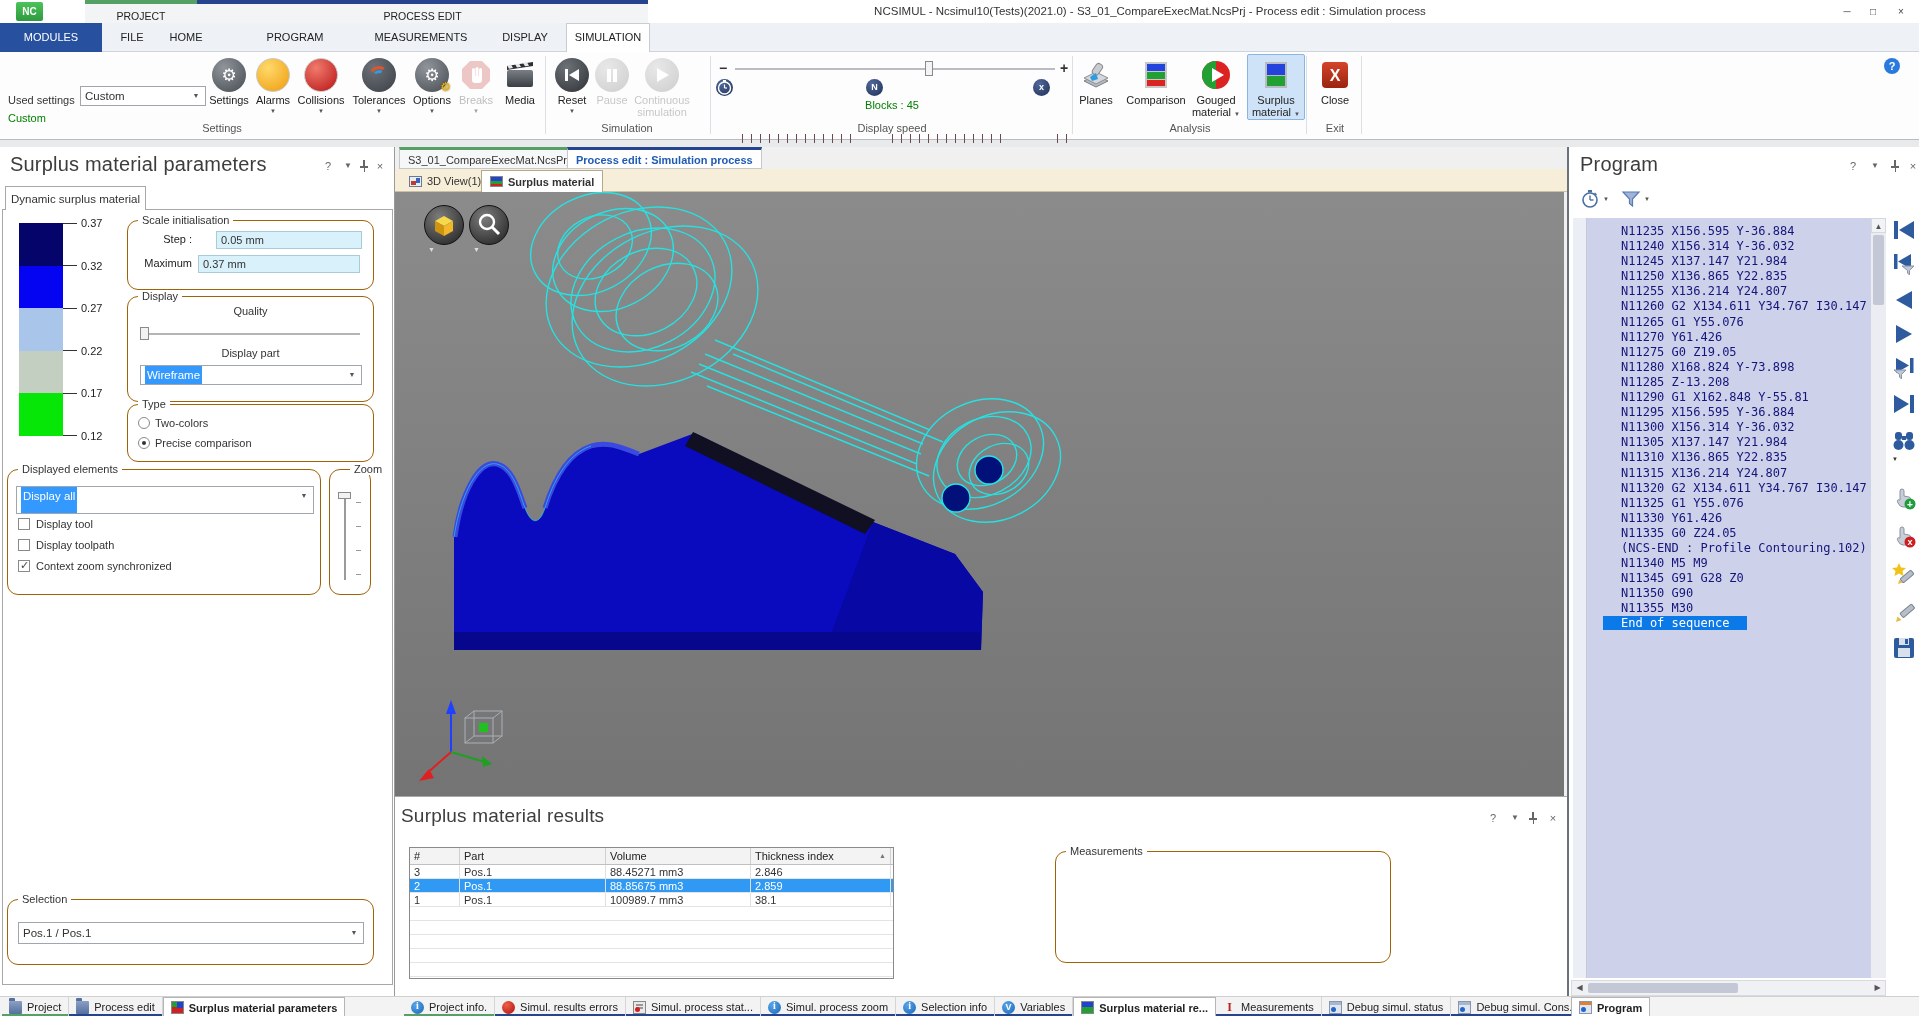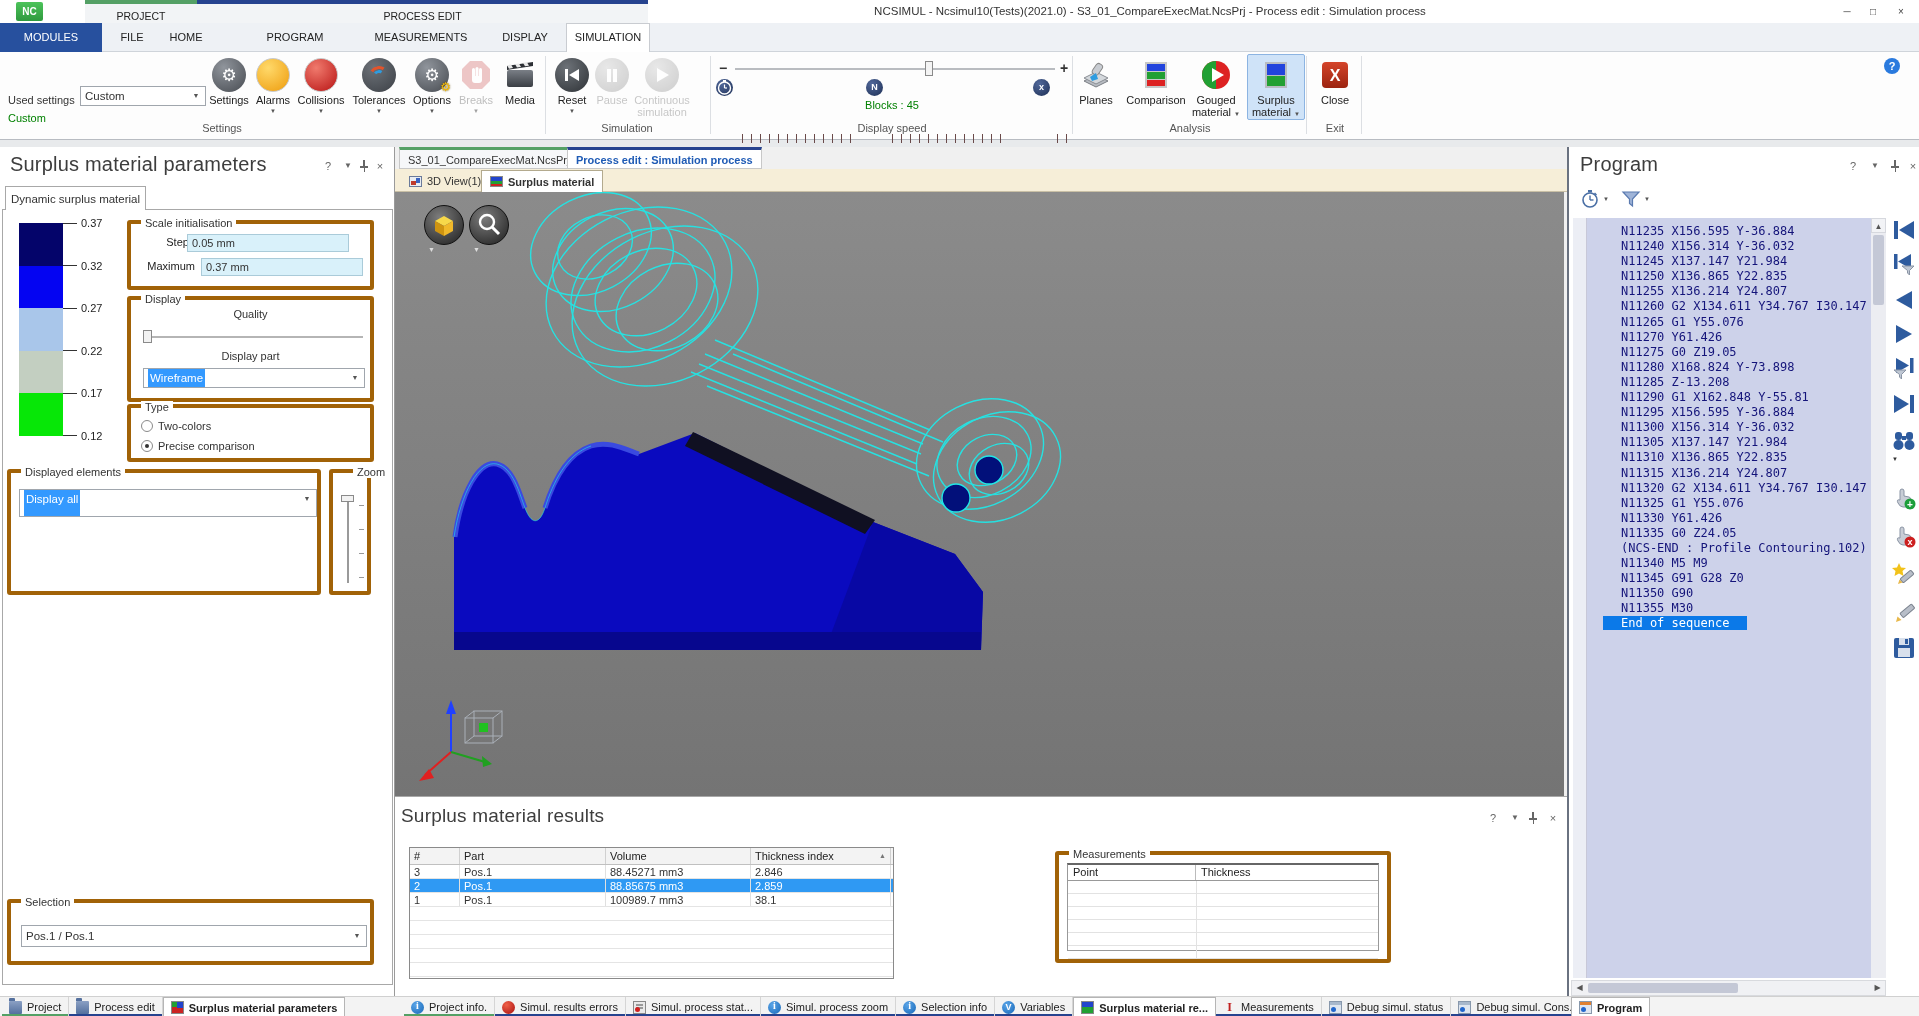--- a/index.html
+++ b/index.html
@@ -54,21 +54,21 @@
   .sptick{width:1px;height:9px;background:#6a4a4a;margin-right:8px}
 
   
   .panel-title{font-size:20px;color:#3d3d3d;font-weight:400;letter-spacing:.2px;white-space:nowrap}
   .pico{position:absolute;width:16px;height:14px;text-align:center;color:#666;font-size:11px;line-height:14px;cursor:pointer}
   .pico.small{font-size:8px}
   .icon-pin{position:relative}
   .icon-pin::before{content:"";position:absolute;left:7px;top:1px;width:2px;height:6px;background:#666}
   .icon-pin::after{content:"";position:absolute;left:4px;top:7px;width:8px;height:2px;background:#666}
   .icon-pin i{position:absolute;left:7.5px;top:9px;width:1px;height:4px;background:#666}
-  .gbox{position:absolute;border:4px solid #a16207;border-radius:3px}
+  .gbox{position:absolute;border:1px solid #a16207;border-radius:11px}
   .gbox .legend{position:absolute;top:-7px;left:10px;background:#fff;padding:0 4px;font-size:11px;color:#333}
 
   
   .leftpanel{position:absolute;left:0;top:147px;width:395px;height:849px;background:#fff;border-right:1px solid #9a9a9a}
   .lp-tab{position:absolute;left:5px;top:39px;width:141px;height:24px;background:#fff;border:1px solid #a8a8a8;border-bottom:none;text-align:center;line-height:24px;font-size:11.5px;z-index:2}
   .lp-box{position:absolute;left:2px;top:62px;width:391px;height:776px;border:1px solid #a8a8a8;background:#fff}
   .scale-blocks{position:absolute;left:16px;top:13px;width:44px;height:213px;display:flex;flex-direction:column}
   .scale-block{flex:1}
   .scale-ticks{position:absolute;left:60px;top:13px;width:70px;height:213px}
   .scale-tick{position:absolute;left:0;height:12px;display:flex;align-items:center}
@@ -458,21 +458,21 @@
           </div>
           <div class="scale-tick" style="top: 206.5px;">
             <span class="tline"></span>
             <span class="tlabel">0.12</span>
           </div>
         </div>
 
       <div class="gbox" style="left:124px;top:10px;width:247px;height:70px">
         <div class="legend">Scale initialisation</div>
         <div class="flabel" style="left:6px;top:12px;width:58px">Step :</div>
-        <div class="field" style="left:56px;top:10px;width:162px;height:18px">0.05 mm</div>
+        <div class="field" style="left:88px;top:10px;width:146px;height:18px">0.05 mm</div>
         <div class="flabel" style="left:6px;top:36px;width:58px">Maximum</div>
         <div class="field" style="left:70px;top:34px;width:162px;height:18px">0.37 mm</div>
       </div>
 
       <div class="gbox" style="left:124px;top:86px;width:247px;height:106px">
         <div class="legend">Display</div>
         <div style="position:absolute;left:0;right:0;top:8px;text-align:center">Quality</div>
         <div class="hslider-track" style="left:16px;top:36px;width:216px"></div>
         <div class="hslider-handle" style="left:12px;top:30px"></div>
         <div style="position:absolute;left:0;right:0;top:50px;text-align:center">Display part</div>
@@ -495,20 +495,34 @@
             </div>
           </div>
       </div>
 
       <div class="gbox" style="left:4px;top:259px;width:314px;height:126px">
         <div class="legend">Displayed elements</div>
         <div class="dd" style="position:absolute;left:8px;top:16px;width:298px;height:28px">
           <span class="hl">Display all</span>
           <span class="dd-arrow">▼</span>
         </div>
+        <div style="position:absolute;left:10px;top:48px;right:6px">
+            <div class="check" style="position:relative;margin-bottom:9px">
+              <span class="cbox"></span>
+              <span>Display tool</span>
+            </div>
+            <div class="check" style="position:relative;margin-bottom:9px">
+              <span class="cbox"></span>
+              <span>Display toolpath</span>
+            </div>
+            <div class="check checked" style="position:relative;margin-bottom:9px">
+              <span class="cbox"></span>
+              <span>Context zoom synchronized</span>
+            </div>
+          </div>
       </div>
 
       <div class="gbox" style="left:326px;top:259px;width:42px;height:126px">
         <div class="legend" style="left:20px">Zoom</div>
         <div class="vslider-track" style="left:14px;top:22px;height:88px"></div>
         <div class="vslider-handle" style="left:8px;top:22px"></div>
         <div class="vtick" style="left:26px;top:32px"></div>
         <div class="vtick" style="left:26px;top:56px"></div>
         <div class="vtick" style="left:26px;top:80px"></div>
         <div class="vtick" style="left:26px;top:104px"></div>
@@ -647,34 +661,20 @@
             <div class="rt-row"></div>
             <div class="rt-row"></div>
             <div class="rt-row"></div>
             <div class="rt-row"></div>
             <div class="rt-row"></div>
           </div>
       </div>
 
       <div class="gbox mbox">
         <div class="legend">Measurements</div>
-        <div class="mtable">
-          <div class="mt-header">
-            <div class="hc m0">Point</div>
-            <div class="hc m1">Thickness</div>
-          </div>
-          <div>
-              <div class="erow"></div>
-              <div class="erow"></div>
-              <div class="erow"></div>
-              <div class="erow"></div>
-              <div class="erow"></div>
-              <div class="erow"></div>
-            </div>
-        </div>
       </div>
     </div>
   </div>
 
   <div class="program">
     <div class="panel-title" style="position:absolute;left:11px;top:6px">Program</div>
     <div class="pico" style="left:276px;top:12px">?</div>
     <div class="pico small" style="left:298px;top:12px">▼</div>
     <div class="pico icon-pin" style="left:318px;top:12px">
         <i></i>

